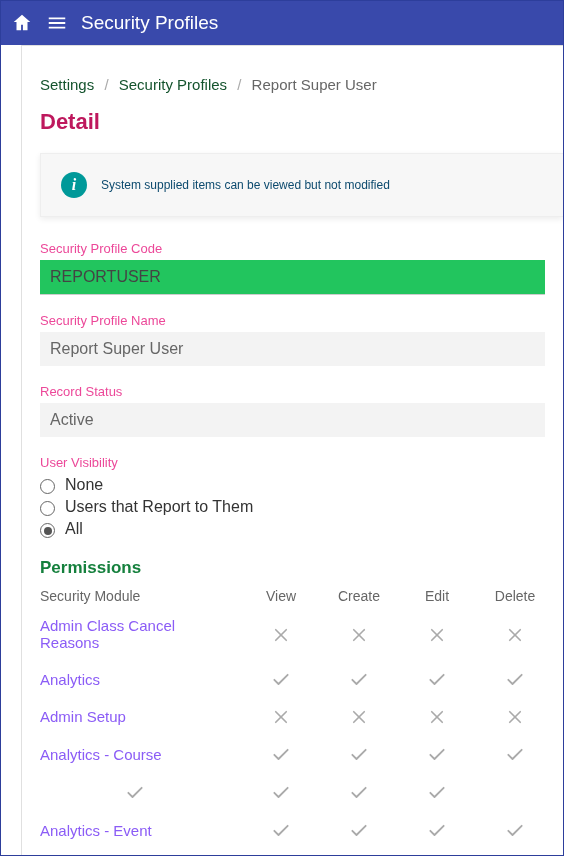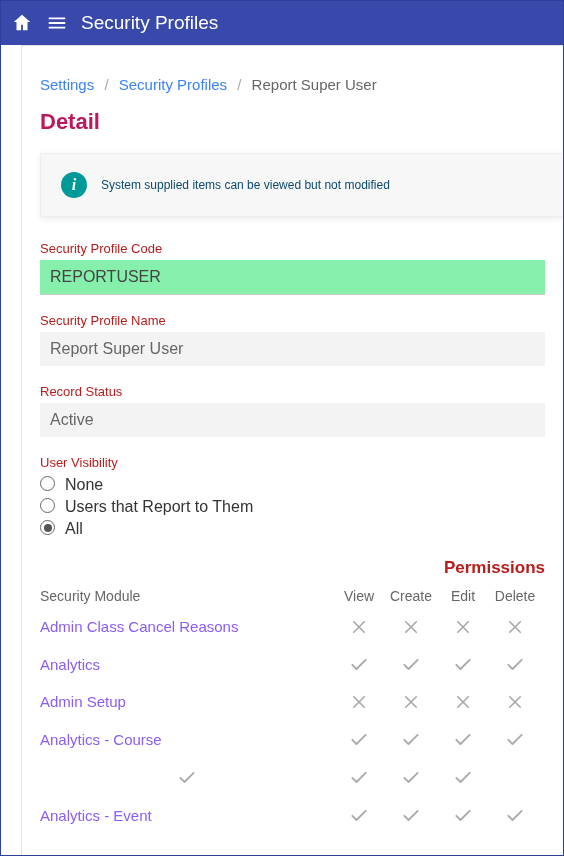--- a/index.html
+++ b/index.html
@@ -27,21 +27,21 @@
     border: 1px solid #e0e0e0;
     border-right: none;
     border-bottom: none;
   }
 
   .breadcrumb {
     padding: 12px 18px 8px 18px;
     font-size: 15px;
     color: #666;
   }
-  .breadcrumb a { color: #3b82f6; text-decoration: none; }
+  .breadcrumb a { color: #14532d; text-decoration: none; }
   .breadcrumb .sep { color: #aaa; padding: 0 6px; }
 
   .detail-title {
     font-size: 22px;
     font-weight: 600;
     color: #be185d;
     padding: 8px 18px 18px 18px;
   }
 
   .info-banner {
@@ -61,60 +61,60 @@
     color: #fff;
     display: flex; align-items: center; justify-content: center;
     font-weight: bold; font-family: Georgia, serif; font-style: italic;
     font-size: 16px;
     flex-shrink: 0;
   }
   .info-banner .info-text { color: #0c4a6e; font-size: 12px; }
 
   .form { padding: 24px 18px 0 18px; }
   .field { margin-bottom: 18px; }
-  .field-label { font-size: 13px; color: #b91c1c; margin-bottom: 4px; display: block; }
+  .field-label { font-size: 13px; color: #ec4899; margin-bottom: 4px; display: block; }
   .field-value {
     font-size: 16px; color: #444;
     padding: 8px 10px;
     border-bottom: 1px solid #ccc;
-    background: #86efac;
+    background: #22c55e;
   }
   .field-value.readonly {
     background: #f3f3f3;
     border-bottom: none;
     color: #666;
   }
 
   .radio-group { margin-top: 4px; }
   .radio-option {
-    display: flex; align-items: flex-start; gap: 10px;
+    display: flex; align-items: flex-end; gap: 10px;
     font-size: 16px; color: #333;
     padding: 2px 0;
     cursor: pointer;
   }
   .radio-circle {
     width: 15px; height: 15px; border: 1.5px solid #666; border-radius: 50%;
     display: inline-flex; align-items: center; justify-content: center;
     flex-shrink: 0;
   }
   .radio-circle.checked::after {
     content: ""; width: 8px; height: 8px; background: #555; border-radius: 50%;
   }
 
   .permissions-title {
-    font-size: 17px; font-weight: 600; color: #b91c1c;
-    margin: 16px 0 6px 8px;
-    text-align: right;
+    font-size: 17px; font-weight: 600; color: #15803d;
+    margin: 16px 0 6px 0;
   }
 
   .perm-table { width: 100%; padding-right: 4px; }
   .perm-header, .perm-row {
     display: grid;
     grid-template-columns: 1fr 52px 52px 52px 52px;
     align-items: center;
+    gap: 26px;
   }
   .perm-header {
     font-size: 14px; color: #666;
     padding: 4px 0;
   }
   .perm-header .col { text-align: center; }
   .perm-header .col.module { text-align: left; }
   .perm-row {
     padding: 9px 0;
     font-size: 15px; color: #8b5cf6;

